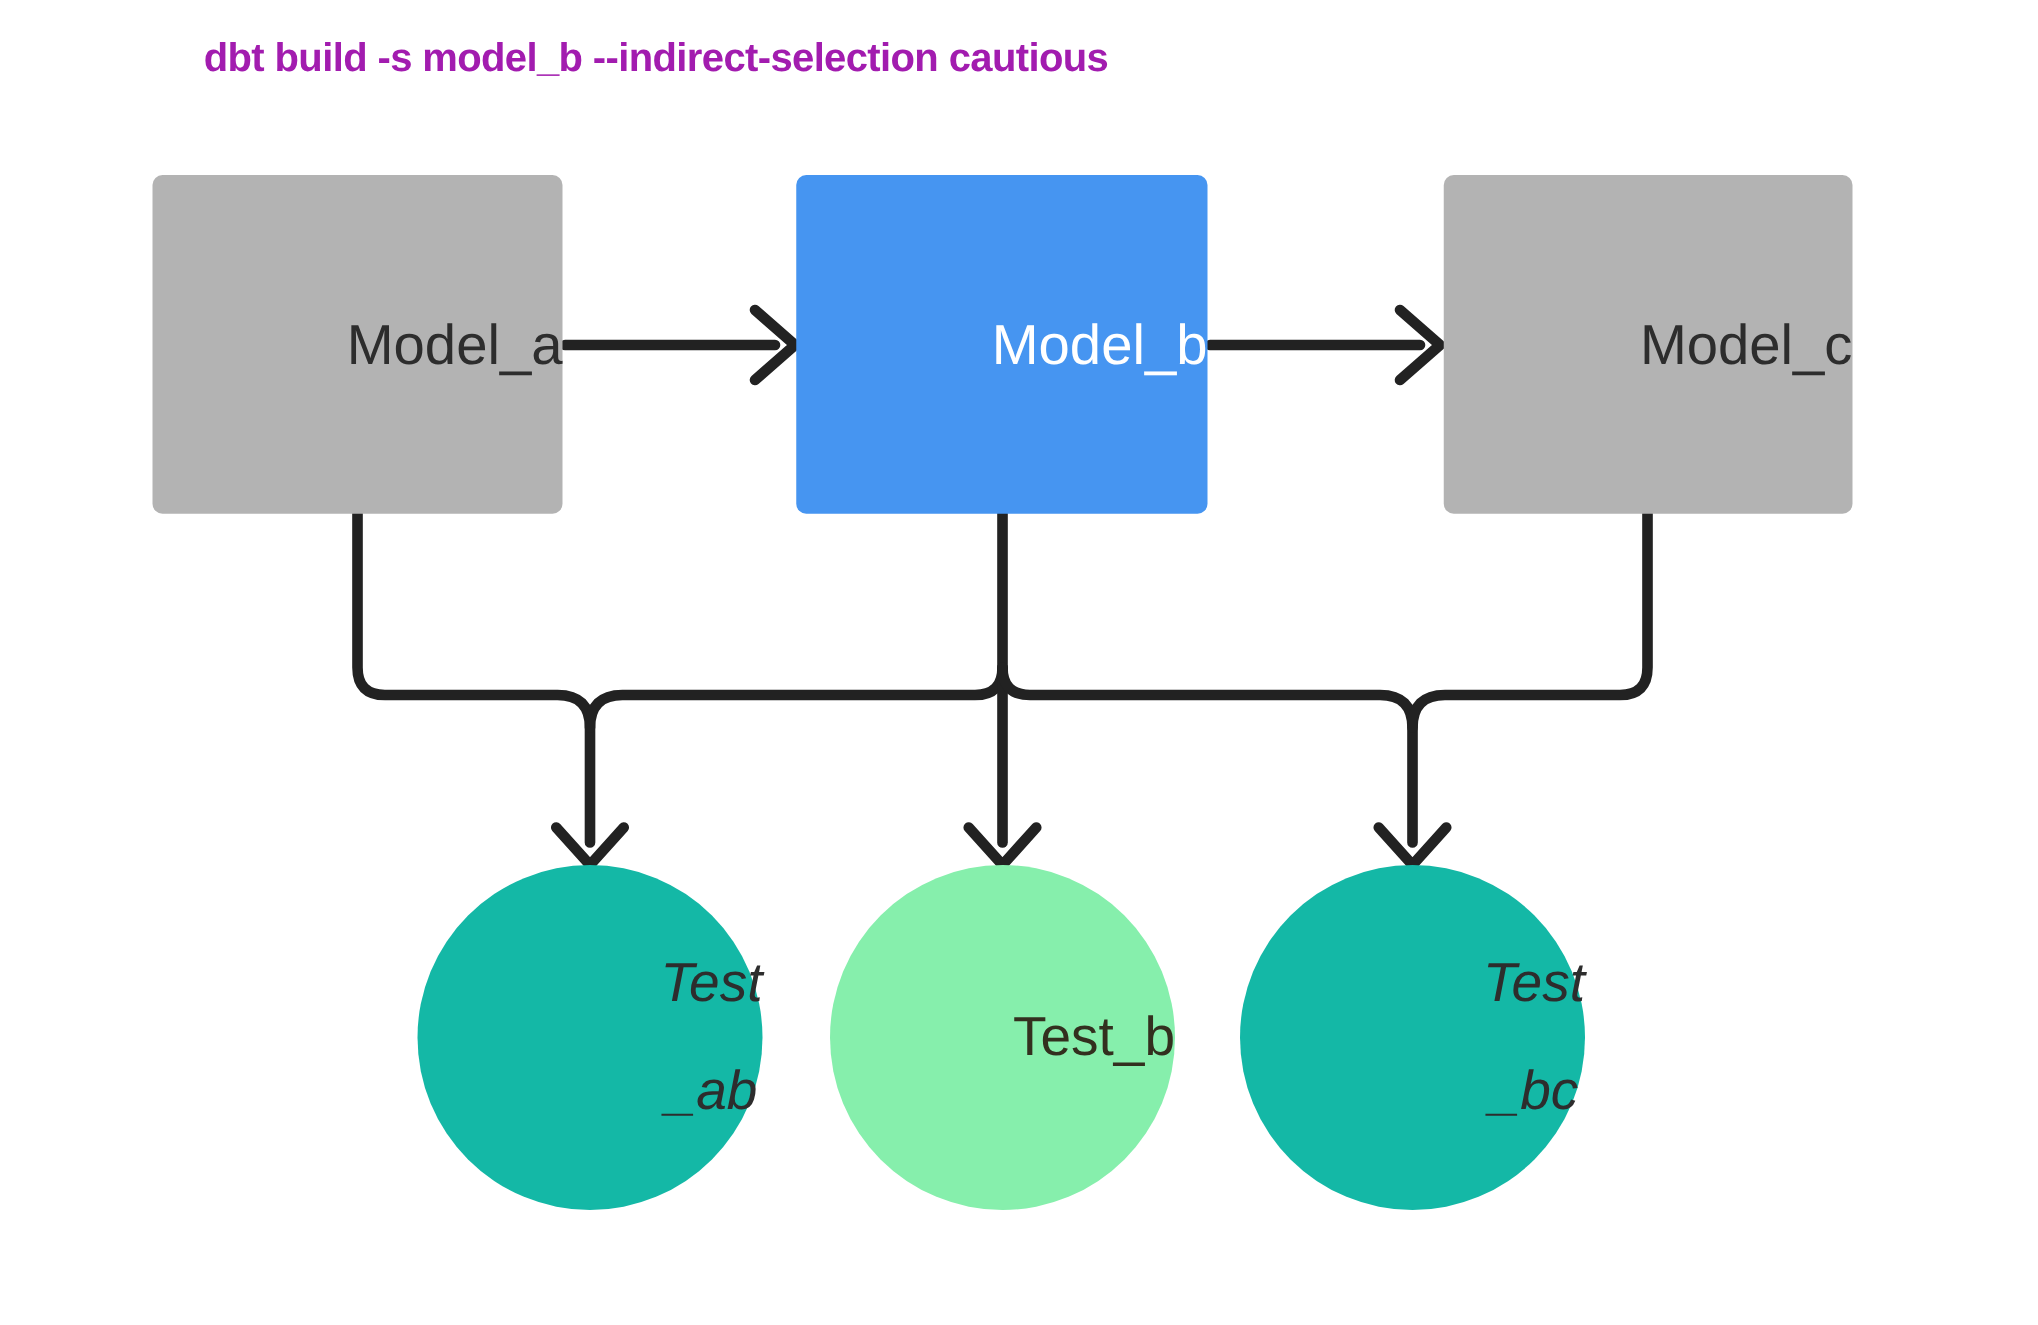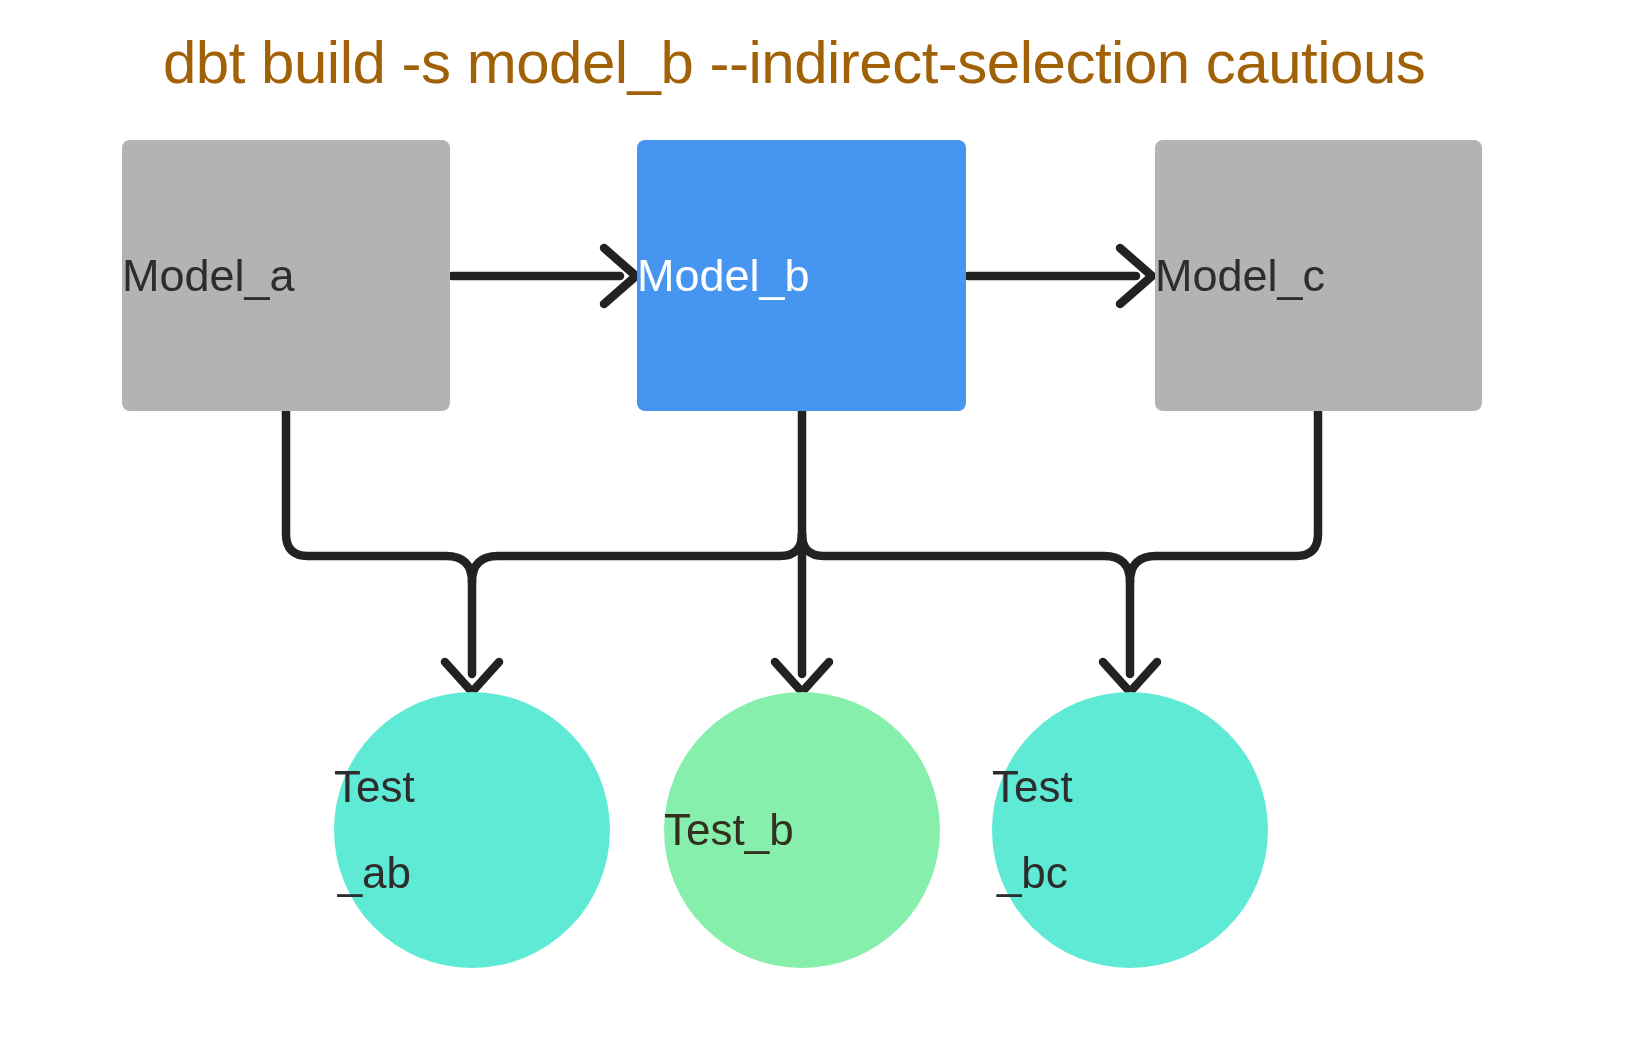--- a/index.html
+++ b/index.html
@@ -13,45 +13,45 @@
     width: 1630px;
     height: 1060px;
     background: #ffffff;
     overflow: hidden;
   }
   .title {
     position: absolute;
     left: 163px;
     top: 28px;
     margin: 0;
-    font-size: 60px;
-    font-weight: 400;
+    font-size: 32px;
+    font-weight: 700;
     letter-spacing: -0.5px;
-    color: #a16207;
+    color: #a21caf;
     white-space: nowrap;
   }
   .edges {
     position: absolute;
     left: 0;
     top: 0;
     width: 1630px;
     height: 1060px;
   }
   .edges path {
     fill: none;
     stroke: #222222;
     stroke-width: 8.5;
     stroke-linecap: round;
     stroke-linejoin: round;
   }
   .node {
     position: absolute;
     display: flex;
     align-items: center;
-    justify-content: flex-start;
+    justify-content: flex-end;
     text-align: center;
     box-sizing: border-box;
   }
   .box {
     top: 140px;
     height: 271px;
     border-radius: 8px;
     font-size: 45px;
     font-weight: 400;
   }
@@ -62,21 +62,21 @@
   .box-c { left: 1155px; width: 327px; }
   .circle {
     top: 692px;
     width: 276px;
     height: 276px;
     border-radius: 50%;
     font-size: 44px;
     font-weight: 400;
     line-height: 86px;
   }
-  .circle.gray   { background: #5eead4; color: #2d2d2d; }
+  .circle.gray   { background: #14b8a6; color: #2d2d2d; font-style: italic; }
   .circle.yellow { background: #86efac; color: #33301f; }
   .circle-ab { left: 334px; }
   .circle-b  { left: 664px; }
   .circle-bc { left: 992px; }
   .node-label { white-space: pre-line; }
 </style>
 </head>
 <body>
 
 <div class="canvas">

